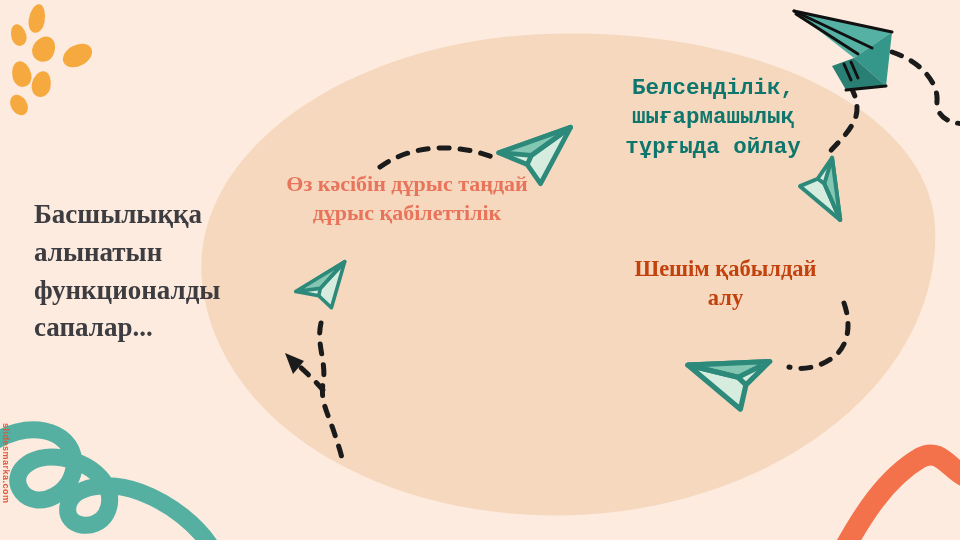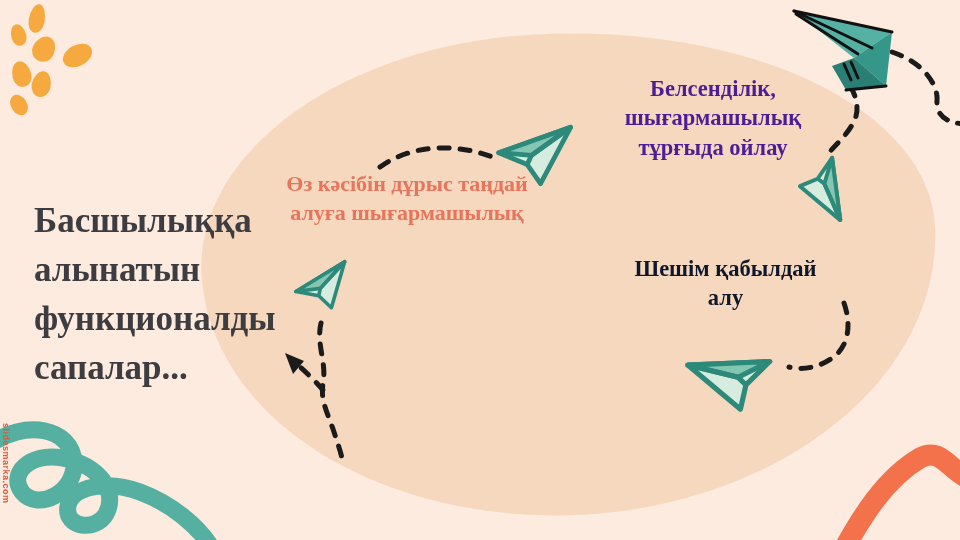--- a/index.html
+++ b/index.html
@@ -26,21 +26,21 @@
   svg.overlay{position:absolute;left:0;top:0;width:960px;height:540px;pointer-events:none;}
   .plane{position:absolute;}
   .plane-2{left:494px;top:118px;width:80px;height:72px;transform:rotate(6deg);}
   .plane-3{left:792px;top:156px;width:66px;height:60px;transform:rotate(108deg);}
   .plane-4{left:692px;top:338px;width:86px;height:78px;transform:scaleX(-1) rotate(28deg);}
   .plane-5{left:292px;top:260px;width:60px;height:54px;transform:rotate(-6deg);}
   .big-plane{left:788px;top:6px;width:122px;height:96px;}
 
   
   .txt{position:absolute;font-weight:bold;text-align:center;line-height:1.3;}
-  .title{left:34px;top:196px;width:240px;font-size:35px;line-height:1.4;
+  .title{left:34px;top:196px;width:240px;font-size:27px;line-height:1.4;
          text-align:left;color:#3c3c41;}
   .q1{left:282px;top:170px;width:250px;font-size:22px;}
   .q2{left:598px;top:74px;width:230px;font-size:22.5px;}
   .q3{left:628px;top:254px;width:195px;font-size:22.5px;}
   .q4{left:378px;top:366px;width:270px;font-size:21.5px;}
 
   .watermark{position:absolute;left:1px;top:423px;height:118px;
              writing-mode:vertical-rl;font-family:"Liberation Sans",sans-serif;
              font-size:9px;font-weight:bold;letter-spacing:.5px;color:#e2563a;}
 </style>
@@ -107,22 +107,22 @@
     </svg>
   <svg class="plane plane-4" viewBox="0 0 100 90">
       <use href="#sym-plane"></use>
     </svg>
   <svg class="plane plane-5" viewBox="0 0 100 90">
       <use href="#sym-plane"></use>
     </svg>
 
   <div class="txt title" style="color: rgb(60, 60, 65);">Басшылыққа алынатын функционалды сапалар...</div>
 
-  <div class="txt q1" style="color: rgb(233, 116, 92);">Өз кәсібін дұрыс таңдай алуға шығармашылық</div>
+  <div class="txt q1" style="color: rgb(233, 116, 92);">Өз кәсібін дұрыс таңдай дұрыс қабілеттілік</div>
 
-  <div class="txt q2" style="color: #4c1d95;">Белсенділік, шығармашылық тұрғыда ойлау</div>
+  <div class="txt q2" style="color: #0f766e; font-family: Liberation Mono, monospace;">Белсенділік, шығармашылық тұрғыда ойлау</div>
 
-  <div class="txt q3" style="color: #0f172a;">Шешім қабылдай алу</div>
+  <div class="txt q3" style="color: #c2410c;">Шешім қабылдай алу</div>
 
 
   <div class="watermark" style="color: rgb(226, 86, 58);">slidesmarka.com</div>
 
 </div>
 
 </body></html>

